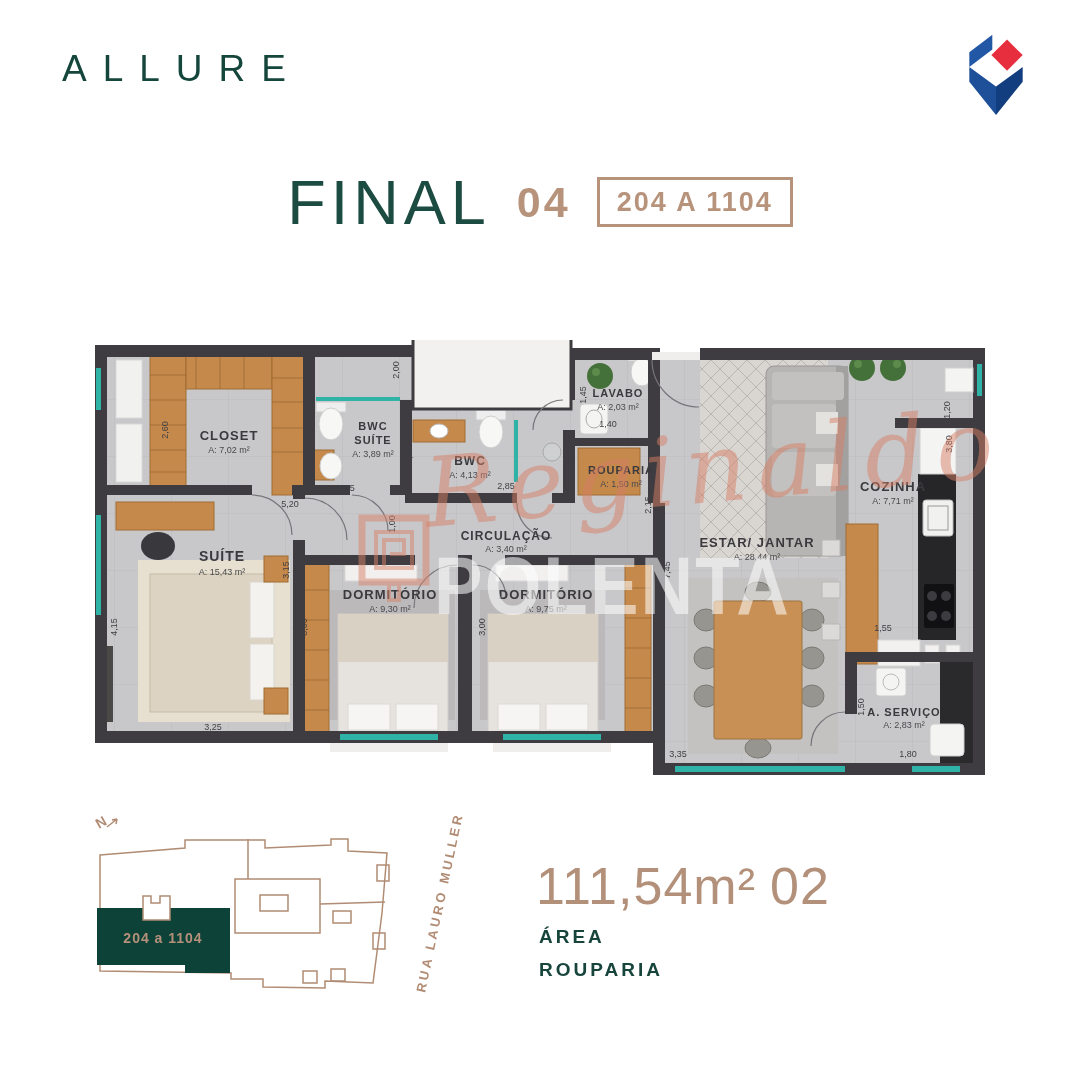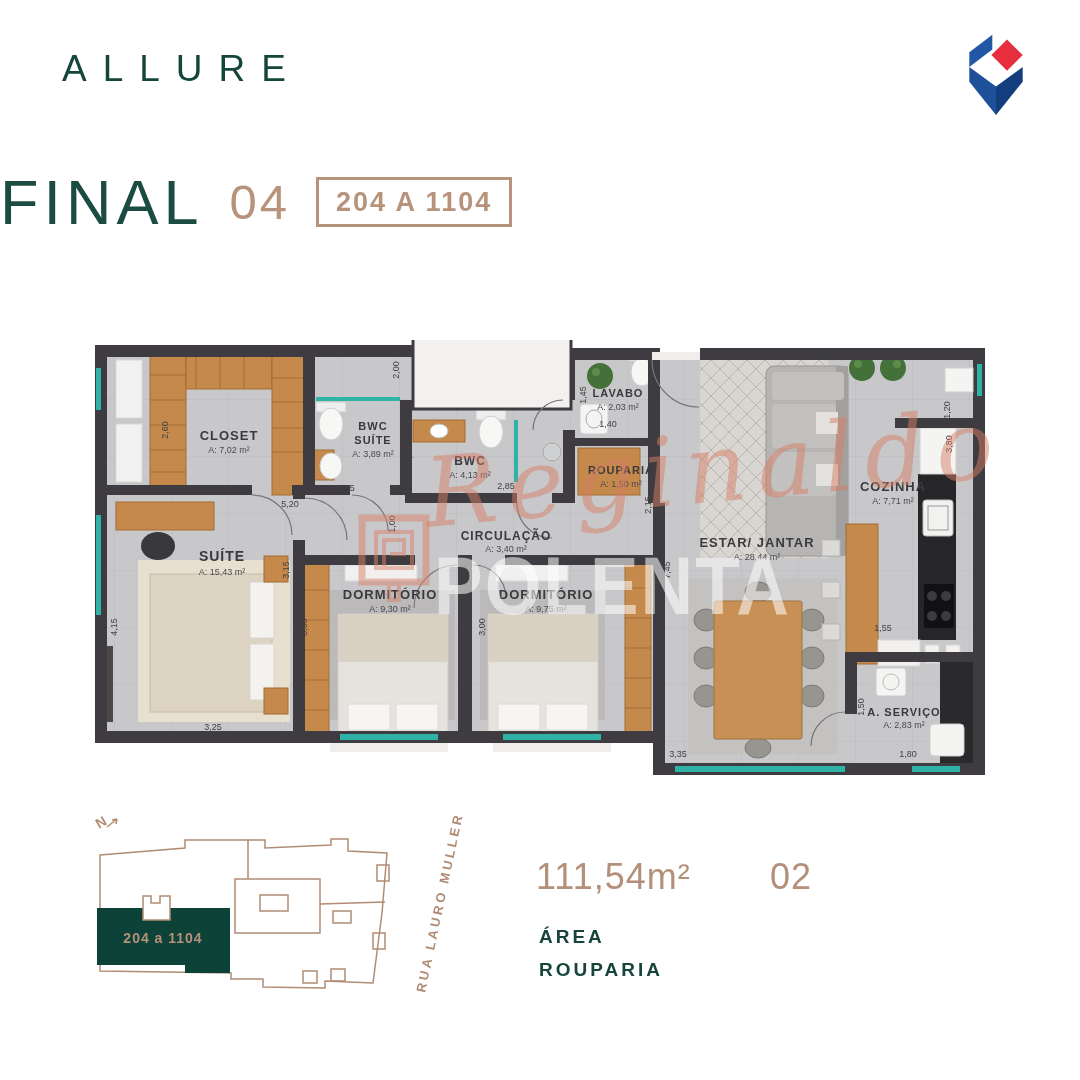--- a/index.html
+++ b/index.html
@@ -4,44 +4,44 @@
 <style>
   html,body{margin:0;padding:0;background:#ffffff;}
   .page{position:relative;width:1080px;height:1004px;background:#ffffff;overflow:hidden;
         font-family:"Liberation Sans",sans-serif;}
   
   .brand{position:absolute;left:62px;top:48px;font-family:"Liberation Sans",sans-serif;
          font-size:37px;font-weight:400;letter-spacing:16px;color:#15463c;}
   .corner-logo{position:absolute;left:950px;top:26px;width:92px;height:95px;}
   
   .title-row{position:absolute;left:0;top:166px;width:1080px;display:flex;align-items:center;
-             justify-content:flex-start;gap:26px;}
+             justify-content:center;gap:26px;}
   .title-label{font-size:63px;font-weight:300;letter-spacing:5px;color:#1c4b41;}
-  .title-number{font-size:49px;font-weight:400;letter-spacing:3px;color:#b7937c;}
+  .title-number{font-size:43px;font-weight:700;letter-spacing:3px;color:#b7937c;}
   .title-badge{border:3px solid #b7937c;color:#b7937c;font-size:27px;font-weight:700;
                letter-spacing:2px;padding:7px 17px 6px 17px;}
   
   .plan{position:absolute;left:95px;top:340px;width:890px;height:450px;}
   .plan text{font-family:"Liberation Sans",sans-serif;}
   .room-name{font-weight:700;fill:#3a393d;letter-spacing:1px;}
   .room-area{fill:#4a494d;}
   .dim{fill:#3f3e42;font-size:9px;}
   
   .wm-icon{position:absolute;left:358px;top:514px;width:72px;height:96px;opacity:.5;}
   .wm-script{position:absolute;left:420px;top:438px;font-family:"DejaVu Serif",serif;
              font-style:italic;font-size:96px;letter-spacing:10px;color:rgba(213,125,99,0.5);
              transform:rotate(-5deg);transform-origin:left top;white-space:nowrap;pointer-events:none;}
   .wm-block{position:absolute;left:434px;top:540px;font-size:70px;font-weight:800;
             letter-spacing:2px;color:rgba(255,255,255,0.55);transform:scale(1.04,1.16);
             transform-origin:left top;white-space:nowrap;pointer-events:none;}
   
   .siteplan{position:absolute;left:85px;top:813px;width:385px;height:190px;}
   .siteplan text{font-family:"Liberation Sans",sans-serif;}
   
-  .sum-value{position:absolute;font-size:36px;font-weight:300;color:#b3907a;letter-spacing:1px;}
+  .sum-value{position:absolute;font-size:52px;font-weight:300;color:#b3907a;letter-spacing:1px;}
   .sum-label{position:absolute;font-size:19px;font-weight:700;color:#17453c;
              letter-spacing:3px;line-height:1.75;}
   .area-value{left:536px;top:856px;}
   .area-label{left:539px;top:920px;}
   .dorm-value{left:770px;top:856px;}
   .dorm-label{left:773px;top:920px;}
   
   .bar{position:absolute;top:1037px;height:43px;}
   .bar-green{left:0;width:553px;background:#05453a;}
   .bar-tan{left:553px;width:527px;background:#a98c76;}

